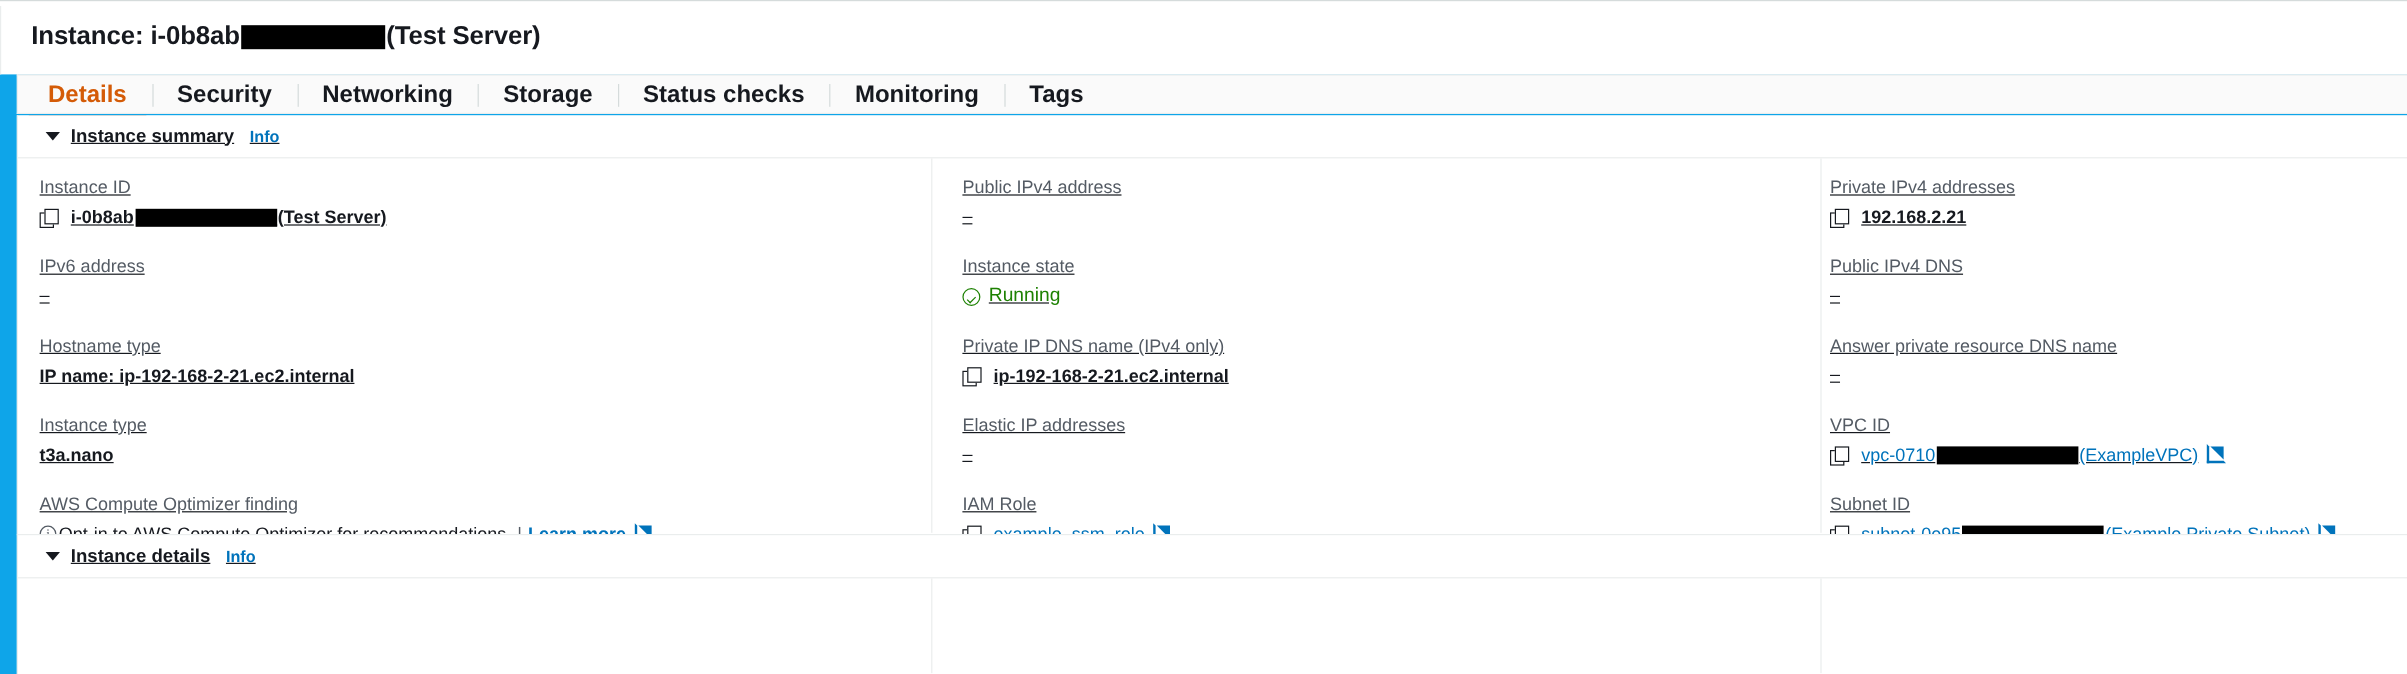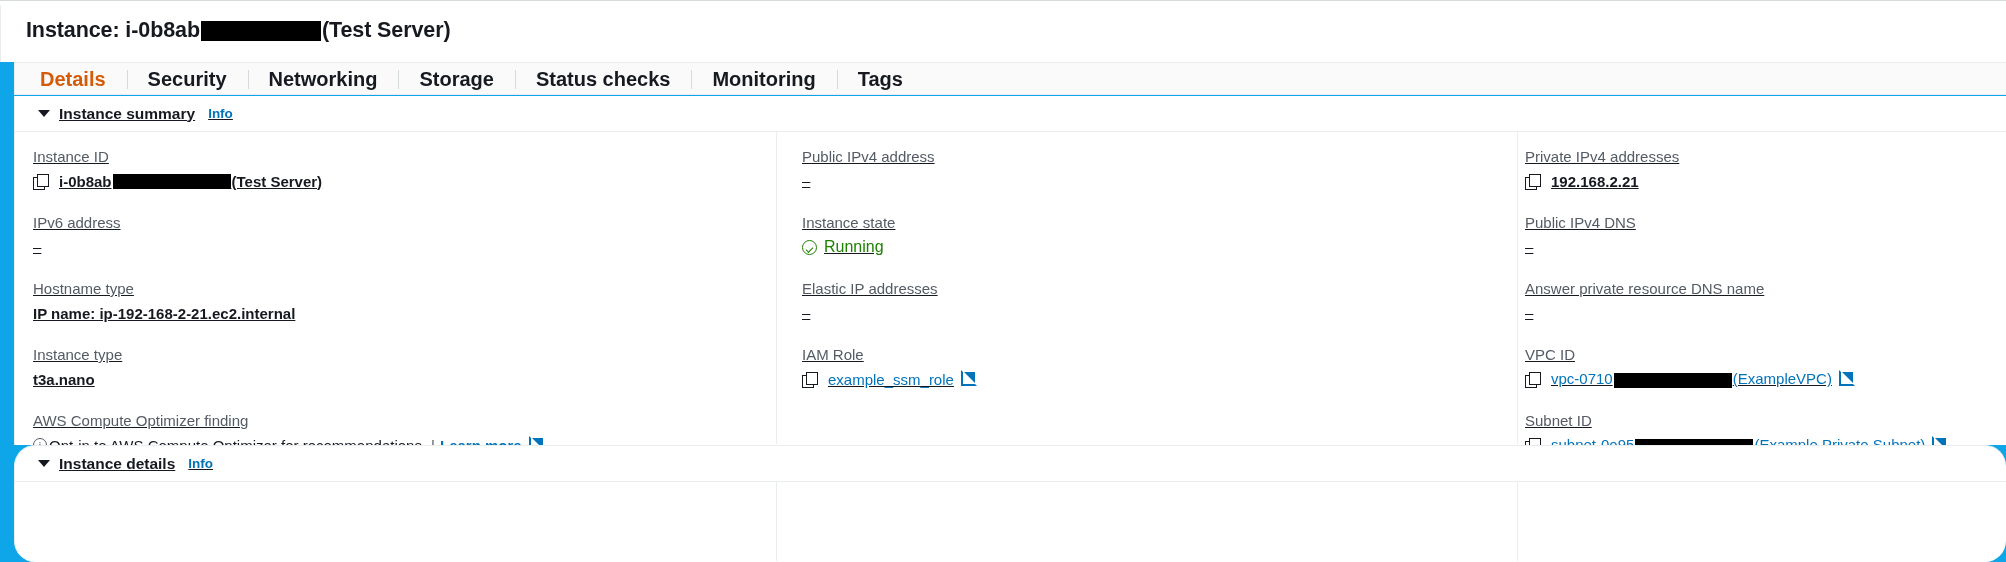--- a/index.html
+++ b/index.html
@@ -321,21 +321,20 @@
     color: #0073bb;
     font-weight: bold;
     cursor: pointer;
   }
 
   
   #details-section {
     top: 445px;
     height: 117px;
     border-top: 1px solid #eaeded;
-    border-radius: 21px;
   }
   #details-section .section-head { border-bottom: 1px solid #eaeded; }
   .details-cols {
     display: flex;
     height: 79px;
   }
   .details-cols .dcol { height: 79px; }
   .dcol.c1 { width: 761px; }
   .dcol.c2 { width: 741px; border-left: 1px solid #eaeded; }
   .dcol.c3 { width: 469px; border-left: 1px solid #eaeded; }
@@ -447,20 +446,27 @@
         <div class="field">
           <div class="f-label">Instance state</div>
           <div class="f-value plain">
             <span class="status">
               <span class="check-icon"></span>
               <span>Running</span>
             </span>
           </div>
         </div>
 
+        <div class="field">
+          <div class="f-label">Private IP DNS name (IPv4 only)</div>
+          <div class="f-value">
+            <span class="copy-icon"></span>
+            <span>ip-192-168-2-21.ec2.internal</span>
+          </div>
+        </div>
 
         <div class="field">
           <div class="f-label">Elastic IP addresses</div>
           <div class="f-value plain">
             <span class="dash">–</span>
           </div>
         </div>
 
         <div class="field">
           <div class="f-label">IAM Role</div>

